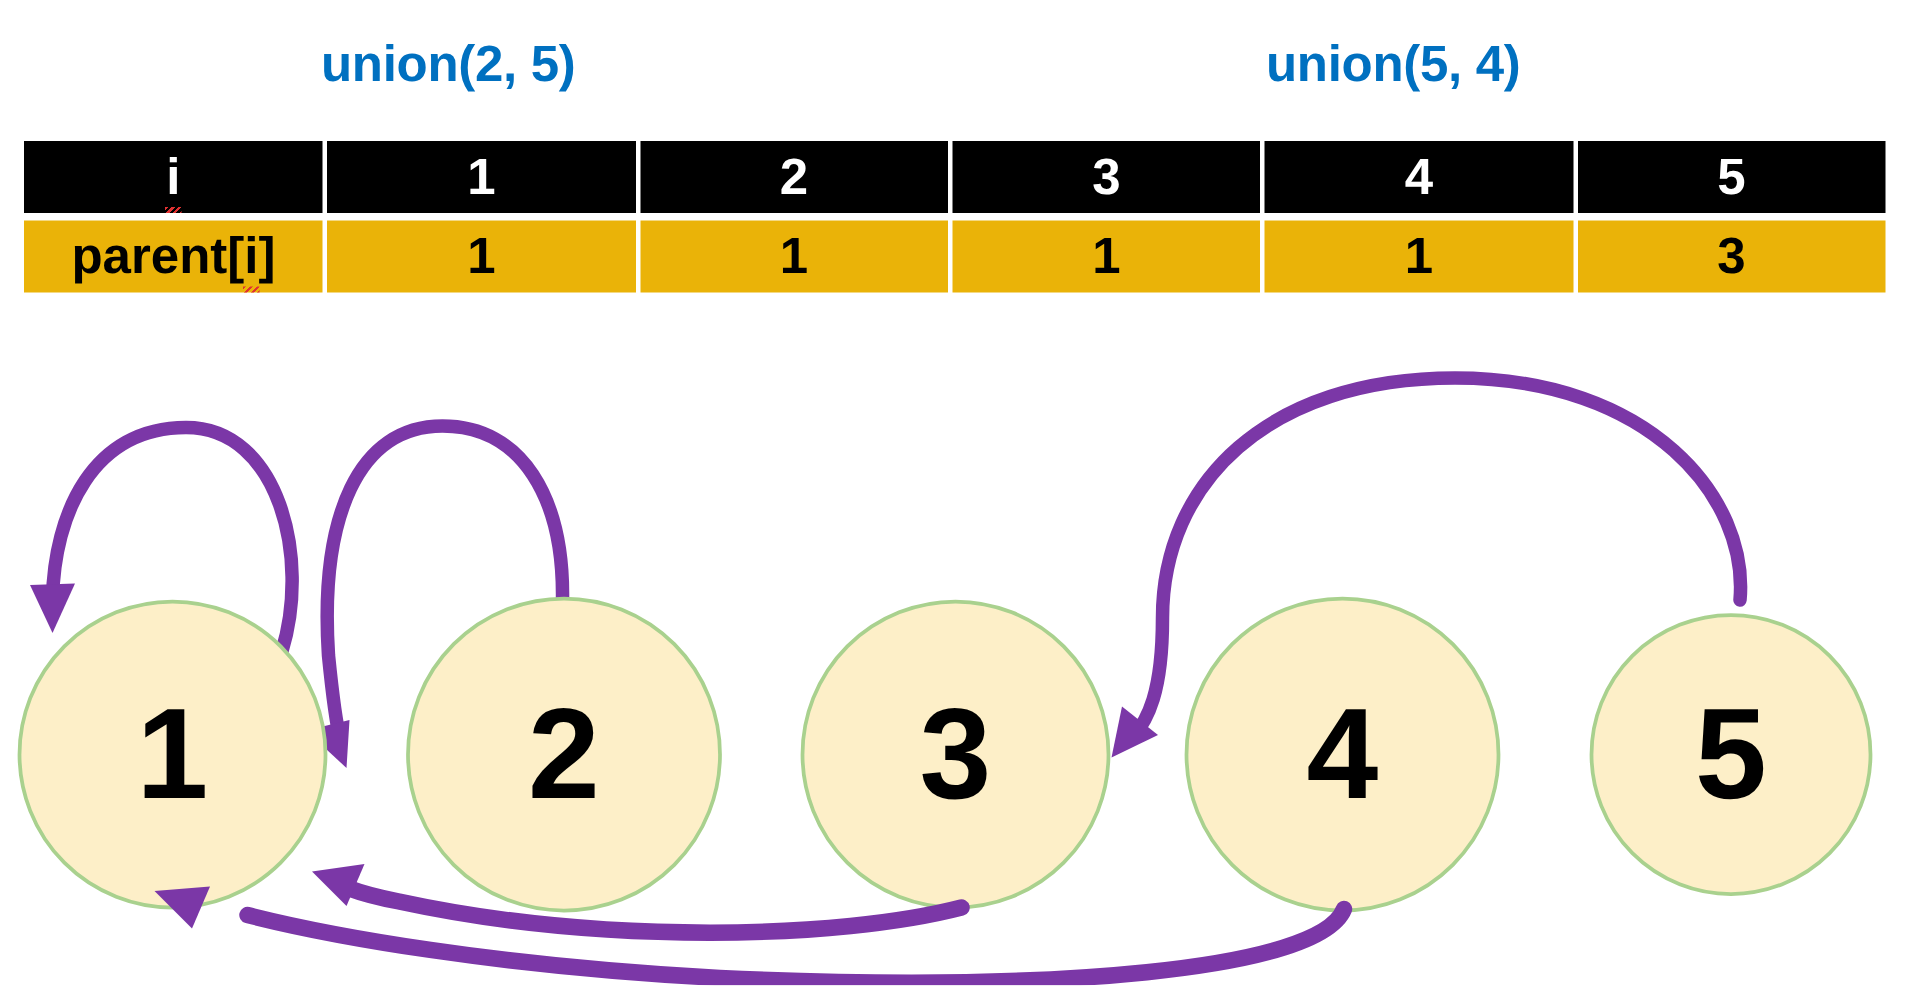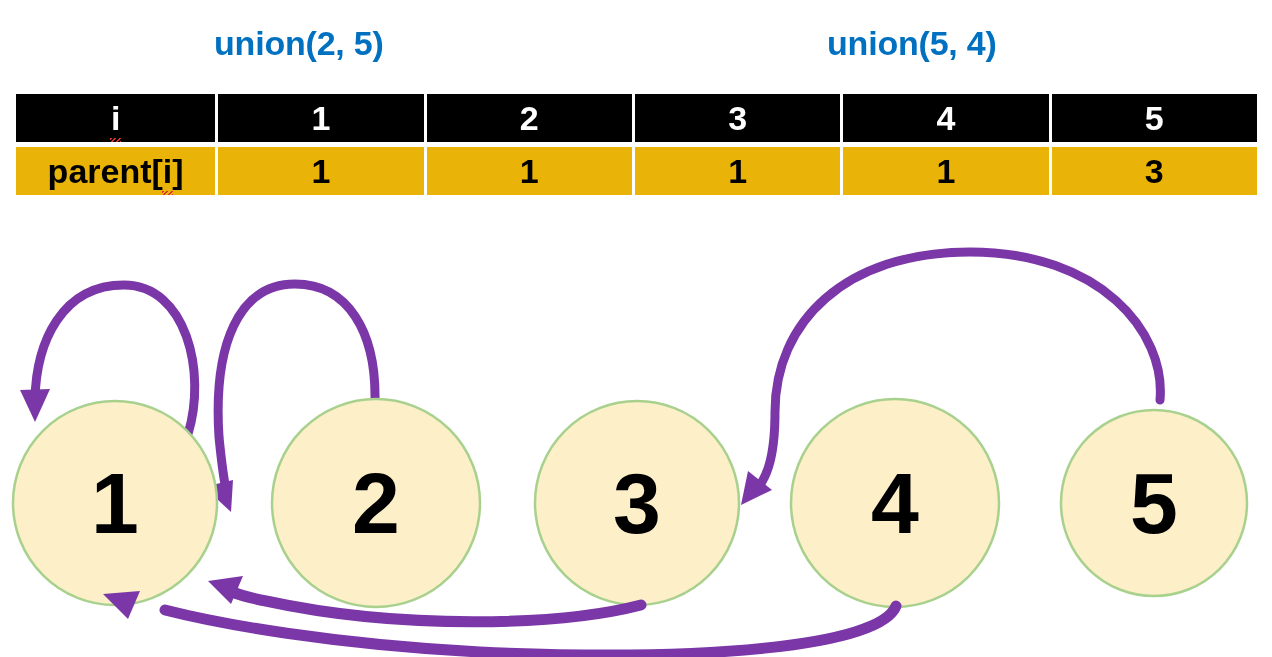--- a/index.html
+++ b/index.html
@@ -22,21 +22,21 @@
   .union-label {
     position: absolute;
     font-family: "Liberation Sans", sans-serif;
     font-weight: bold;
     font-size: 34px;
     color: #0070c0;
     white-space: nowrap;
     letter-spacing: -0.2px;
   }
   #union-label-1 { left: 214px; top: 24px; }
-  #union-label-2 { left: 827px; top: 24px; text-align: right; }
+  #union-label-2 { left: 844px; top: 24px; text-align: right; }
 
   
   #parent-table {
     position: absolute;
     left: 13px;
     top: 89px;
     width: 1247px;
     border-collapse: separate;
     border-spacing: 3px 5px;
     table-layout: fixed;

